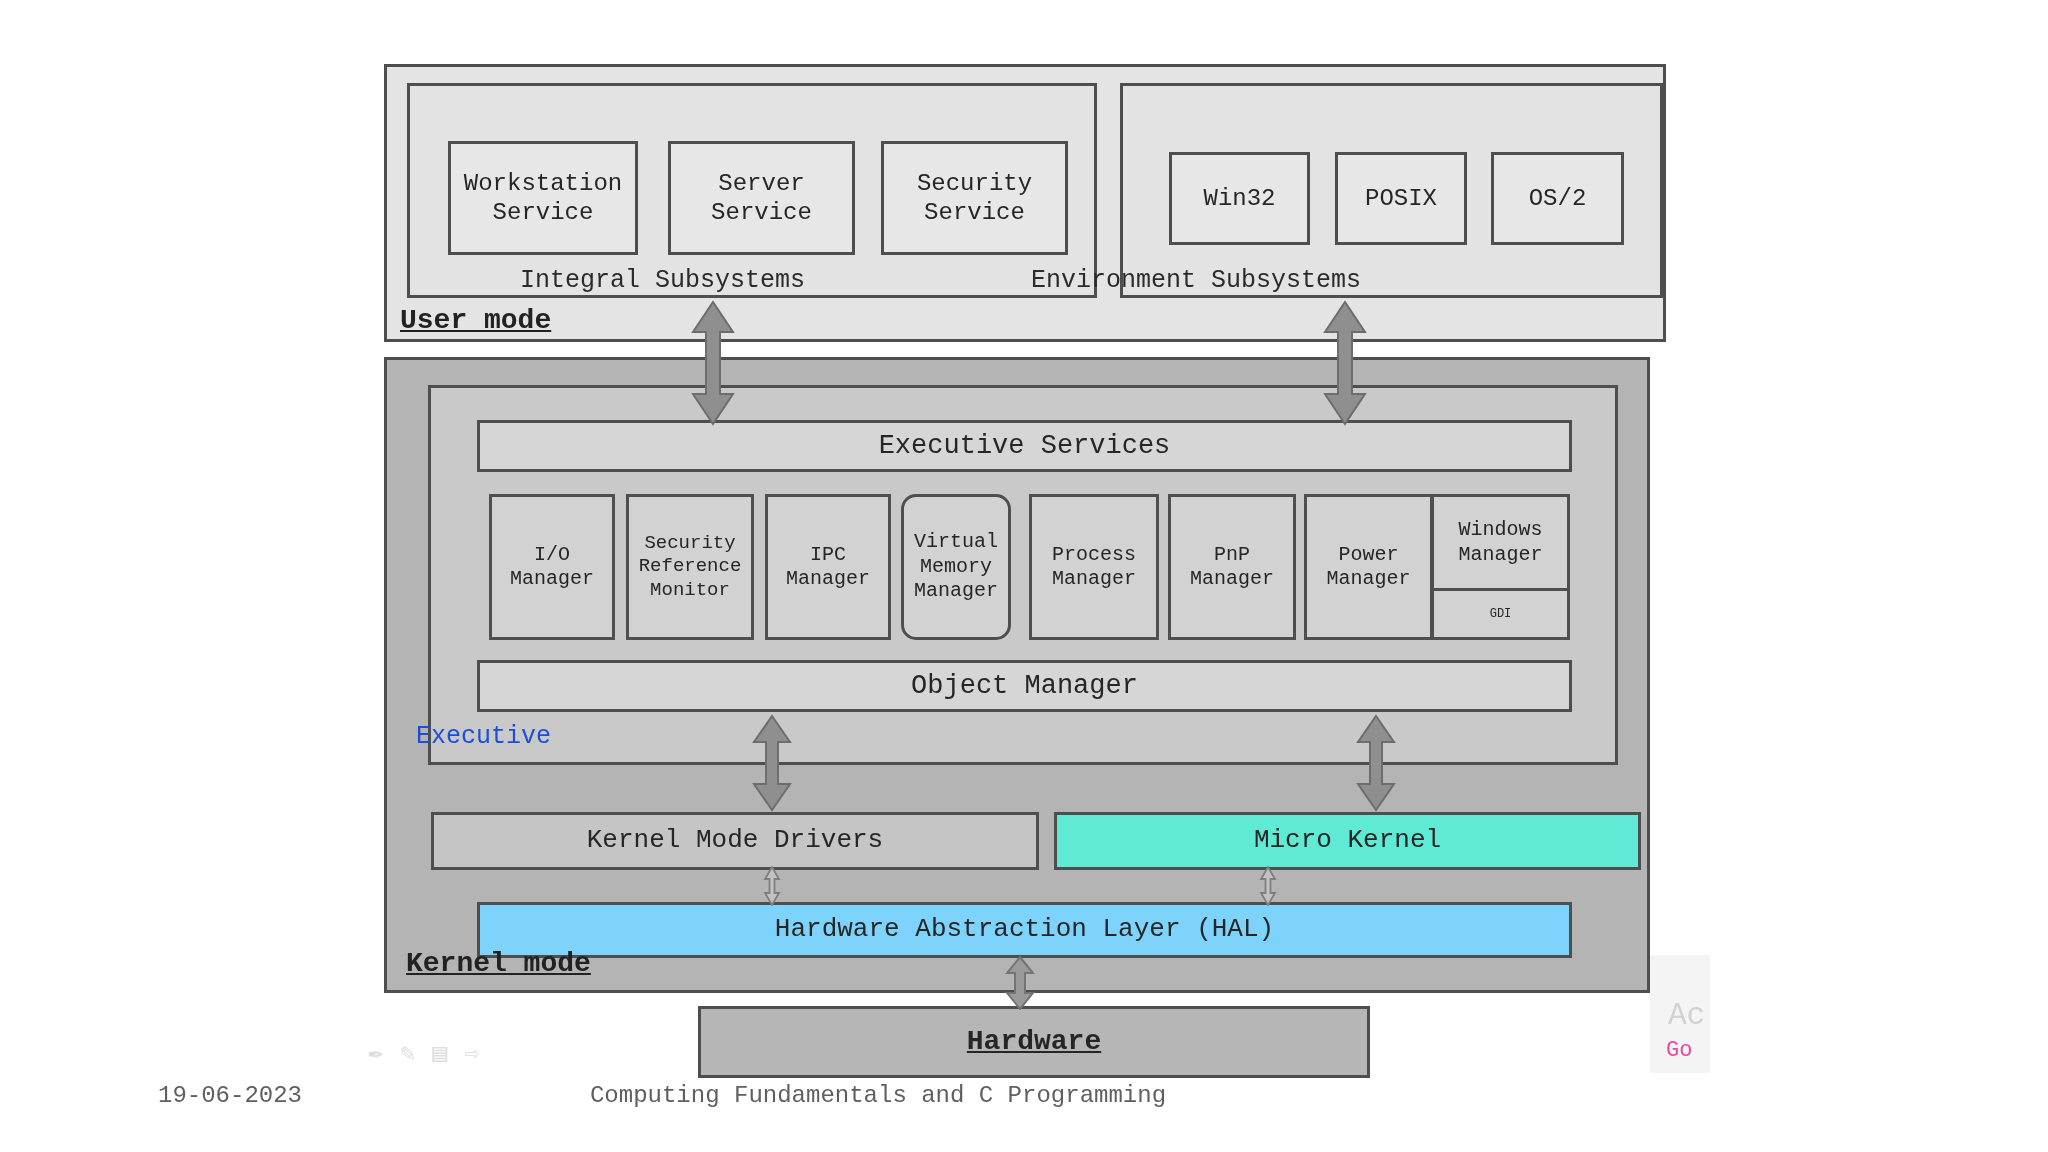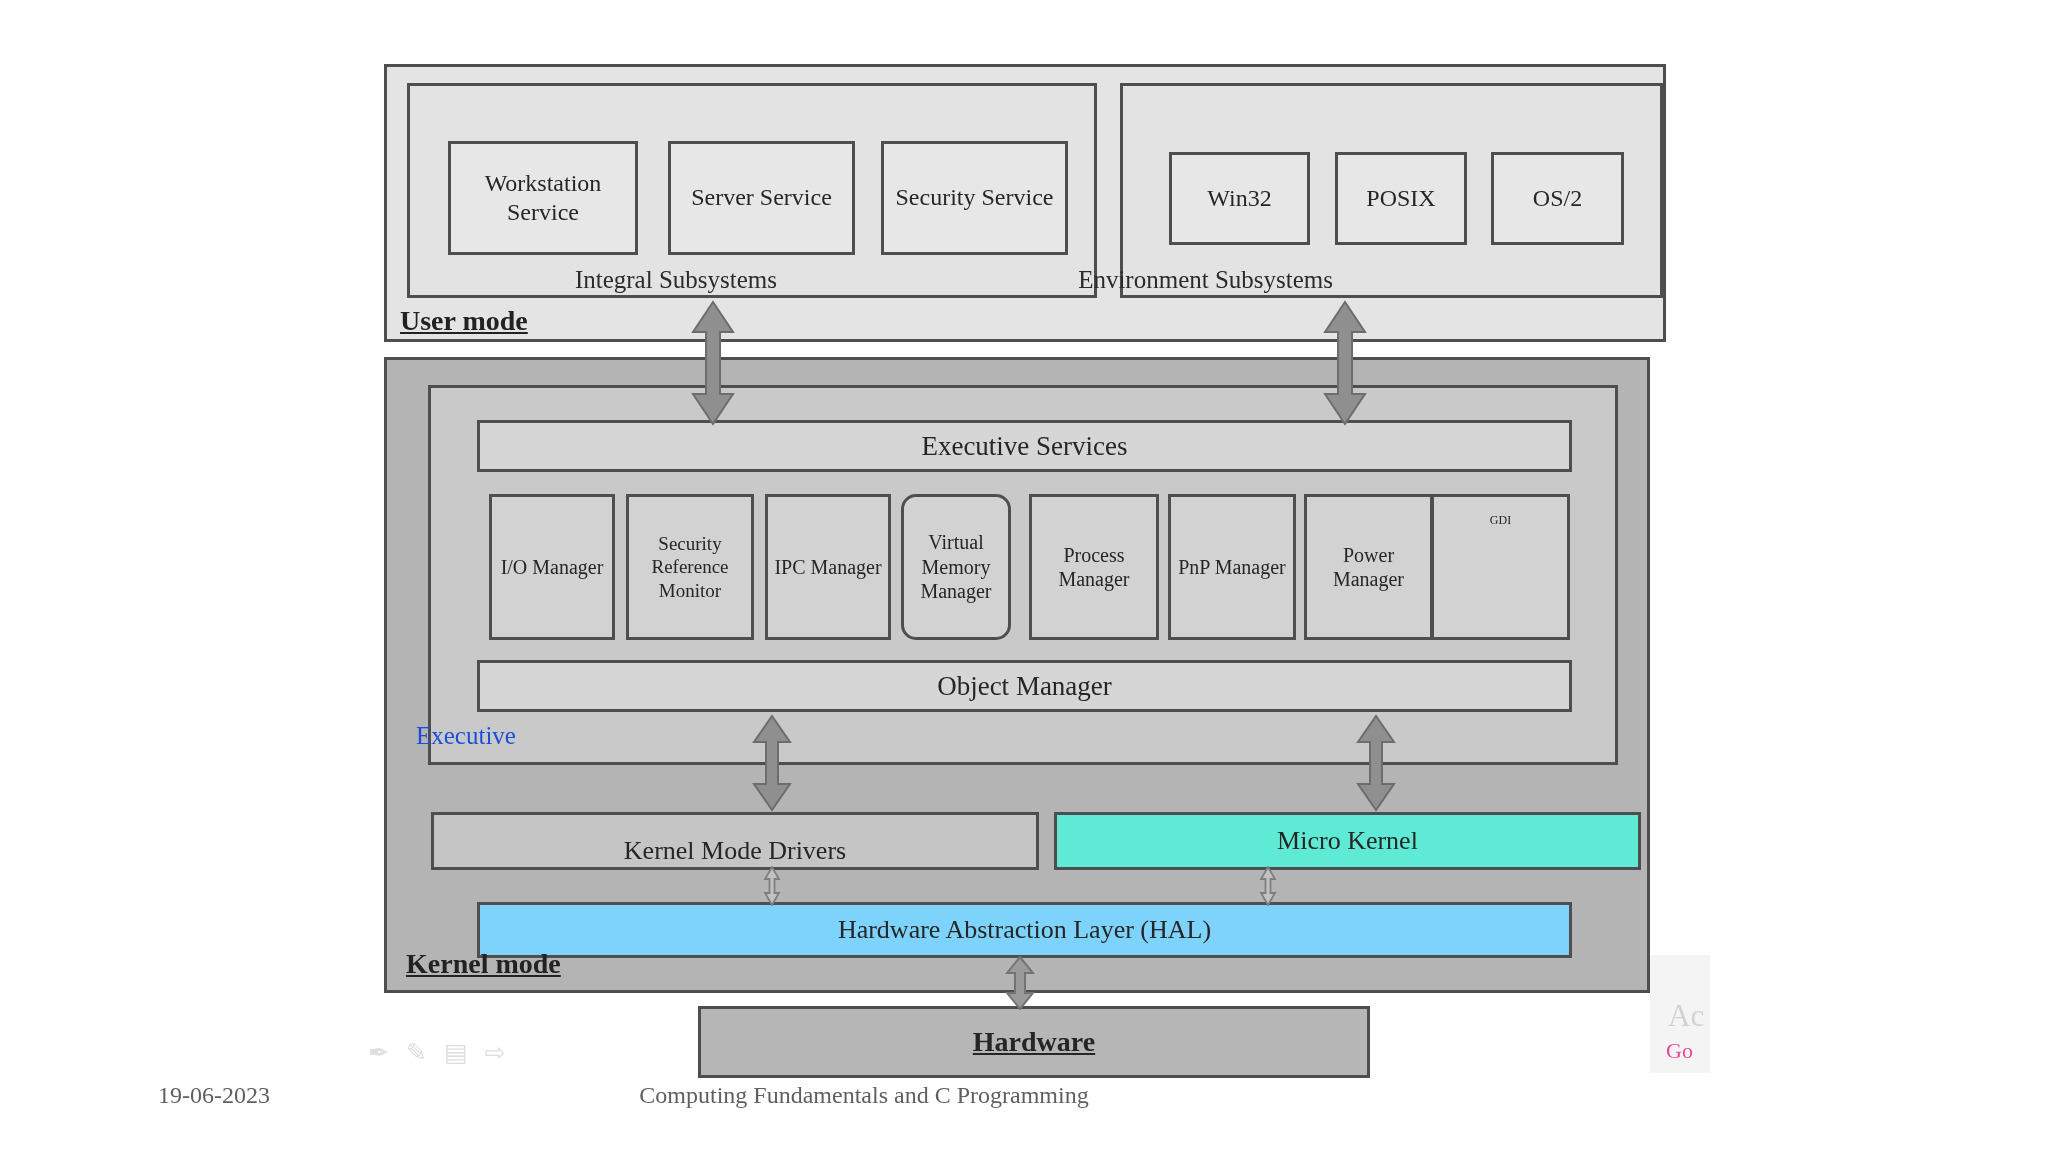--- a/index.html
+++ b/index.html
@@ -1,17 +1,17 @@
 <!DOCTYPE html>
 <html><head>
 <meta charset="utf-8">
 <style>
   html,body{margin:0;padding:0;background:#ffffff;}
   .slide{position:relative;width:1728px;height:1152px;background:#ffffff;overflow:hidden;
-         font-family:Liberation Serif, serif;color:#262626;}
+         font-family:Liberation Mono, monospace;color:#262626;padding-left:28px;}
   .abs{position:absolute;box-sizing:border-box;}
   .box{border:3px solid #4e4e4e;display:flex;align-items:center;justify-content:center;
        text-align:center;line-height:1.22;}
   
   .user-box{left:384px;top:64px;width:1282px;height:278px;background:#e4e4e4;}
   .integral-box{left:407px;top:83px;width:690px;height:215px;background:#e3e3e3;}
   .env-box{left:1120px;top:83px;width:543px;height:215px;background:#e3e3e3;}
   .svc{top:141px;height:114px;background:#e7e7e7;font-size:24px;}
   .svc1{left:448px;width:190px;}
   .svc2{left:668px;width:187px;}
@@ -38,21 +38,21 @@
   .mgr4{left:889px;width:110px;border-radius:15px;}
   .mgr5{left:1017px;width:130px;}
   .mgr6{left:1156px;width:128px;}
   .mgr7{left:1292px;width:129px;}
   .winmgr{left:1431px;top:494px;width:139px;height:146px;background:#d2d2d2;
           border:3px solid #4e4e4e;display:flex;flex-direction:column;}
   .winmgr-top{flex:1;display:flex;align-items:center;justify-content:center;
               border-bottom:3px solid #4e4e4e;font-size:20px;line-height:1.22;text-align:center;}
   .winmgr-gdi{height:46px;display:flex;align-items:center;justify-content:center;font-size:12px;text-align:center;}
   .exec-label{left:416px;top:722px;font-size:25px;color:#1d4ed8;}
-  .drivers-box{left:431px;top:812px;width:608px;height:58px;background:#c5c5c5;font-size:26px;align-items:flex-end;}
+  .drivers-box{left:431px;top:812px;width:608px;height:58px;background:#c5c5c5;font-size:26px;}
   .micro-box{left:1054px;top:812px;width:587px;height:58px;background:#5eead4;font-size:26px;}
   .hal-bar{left:477px;top:902px;width:1095px;height:56px;background:#7dd3fc;font-size:26px;}
   .kernel-mode-label{left:406px;top:948px;}
   
   .hardware-box{left:698px;top:1006px;width:672px;height:72px;background:#b6b6b6;
                 font-size:28px;font-weight:bold;}
   .hardware-box span{text-decoration:underline;}
   .wm-strip{left:1650px;top:955px;width:60px;height:118px;background:#f4f4f4;}
   .wm1{left:1668px;top:998px;font-size:31px;color:#d2d2d2;}
   .wm2{left:1666px;top:1038px;font-size:22px;color:#ec4899;}
@@ -119,20 +119,23 @@
   <div class="abs box mgr mgr5">
     <span>Process Manager</span>
   </div>
   <div class="abs box mgr mgr6">
     <span>PnP Manager</span>
   </div>
   <div class="abs box mgr mgr7">
     <span>Power Manager</span>
   </div>
   <div class="abs winmgr">
+    <div class="winmgr-top">
+      <span>Windows Manager</span>
+    </div>
     <div class="winmgr-gdi">
       <span>GDI</span>
     </div>
   </div>
 
   <div class="abs box bar object-bar">
     <span>Object Manager</span>
   </div>
   <div class="abs exec-label">Executive</div>
 

